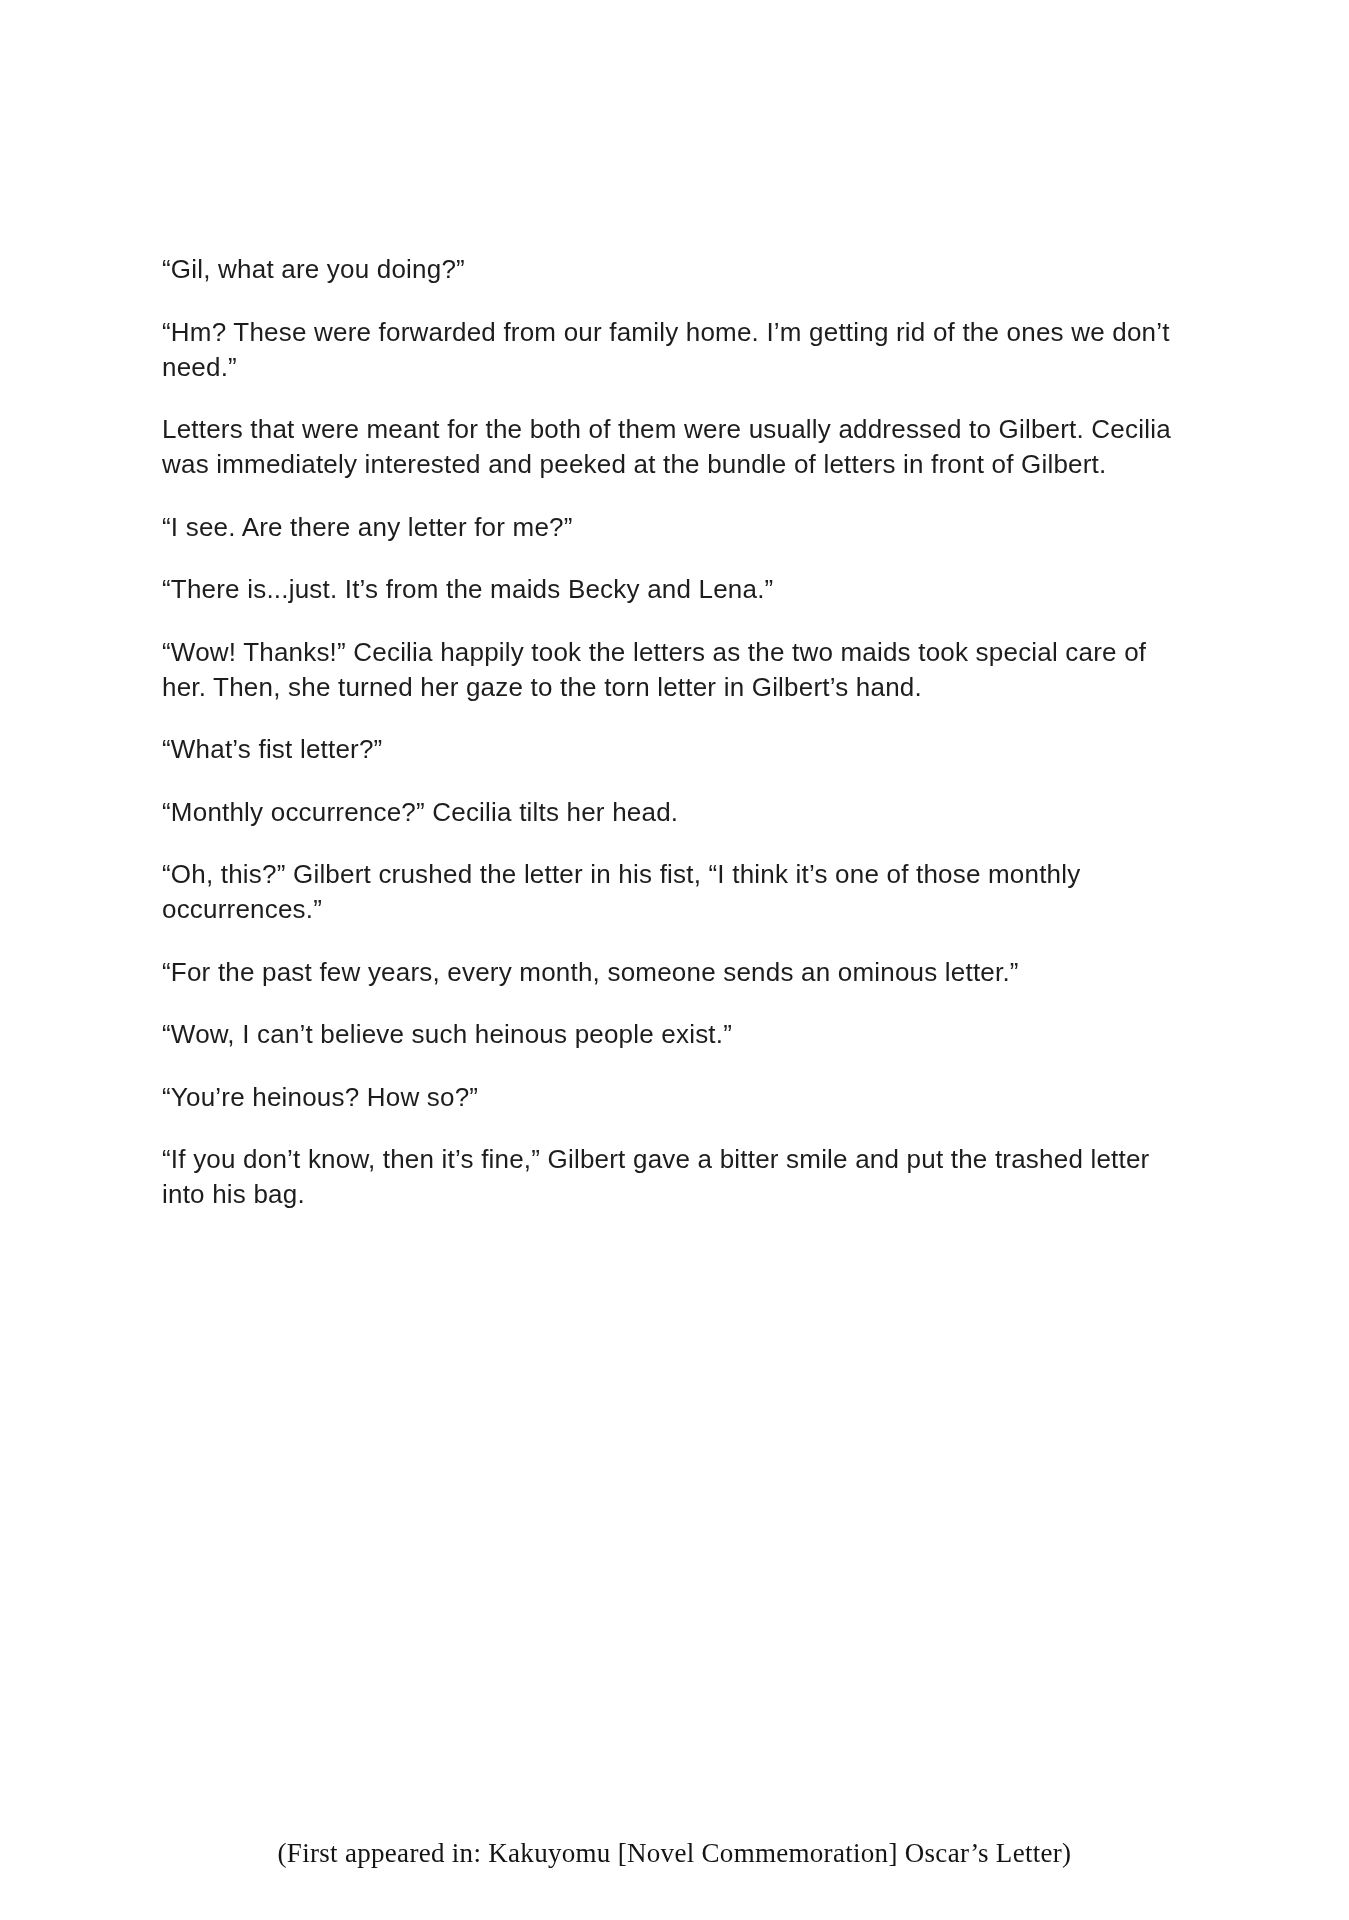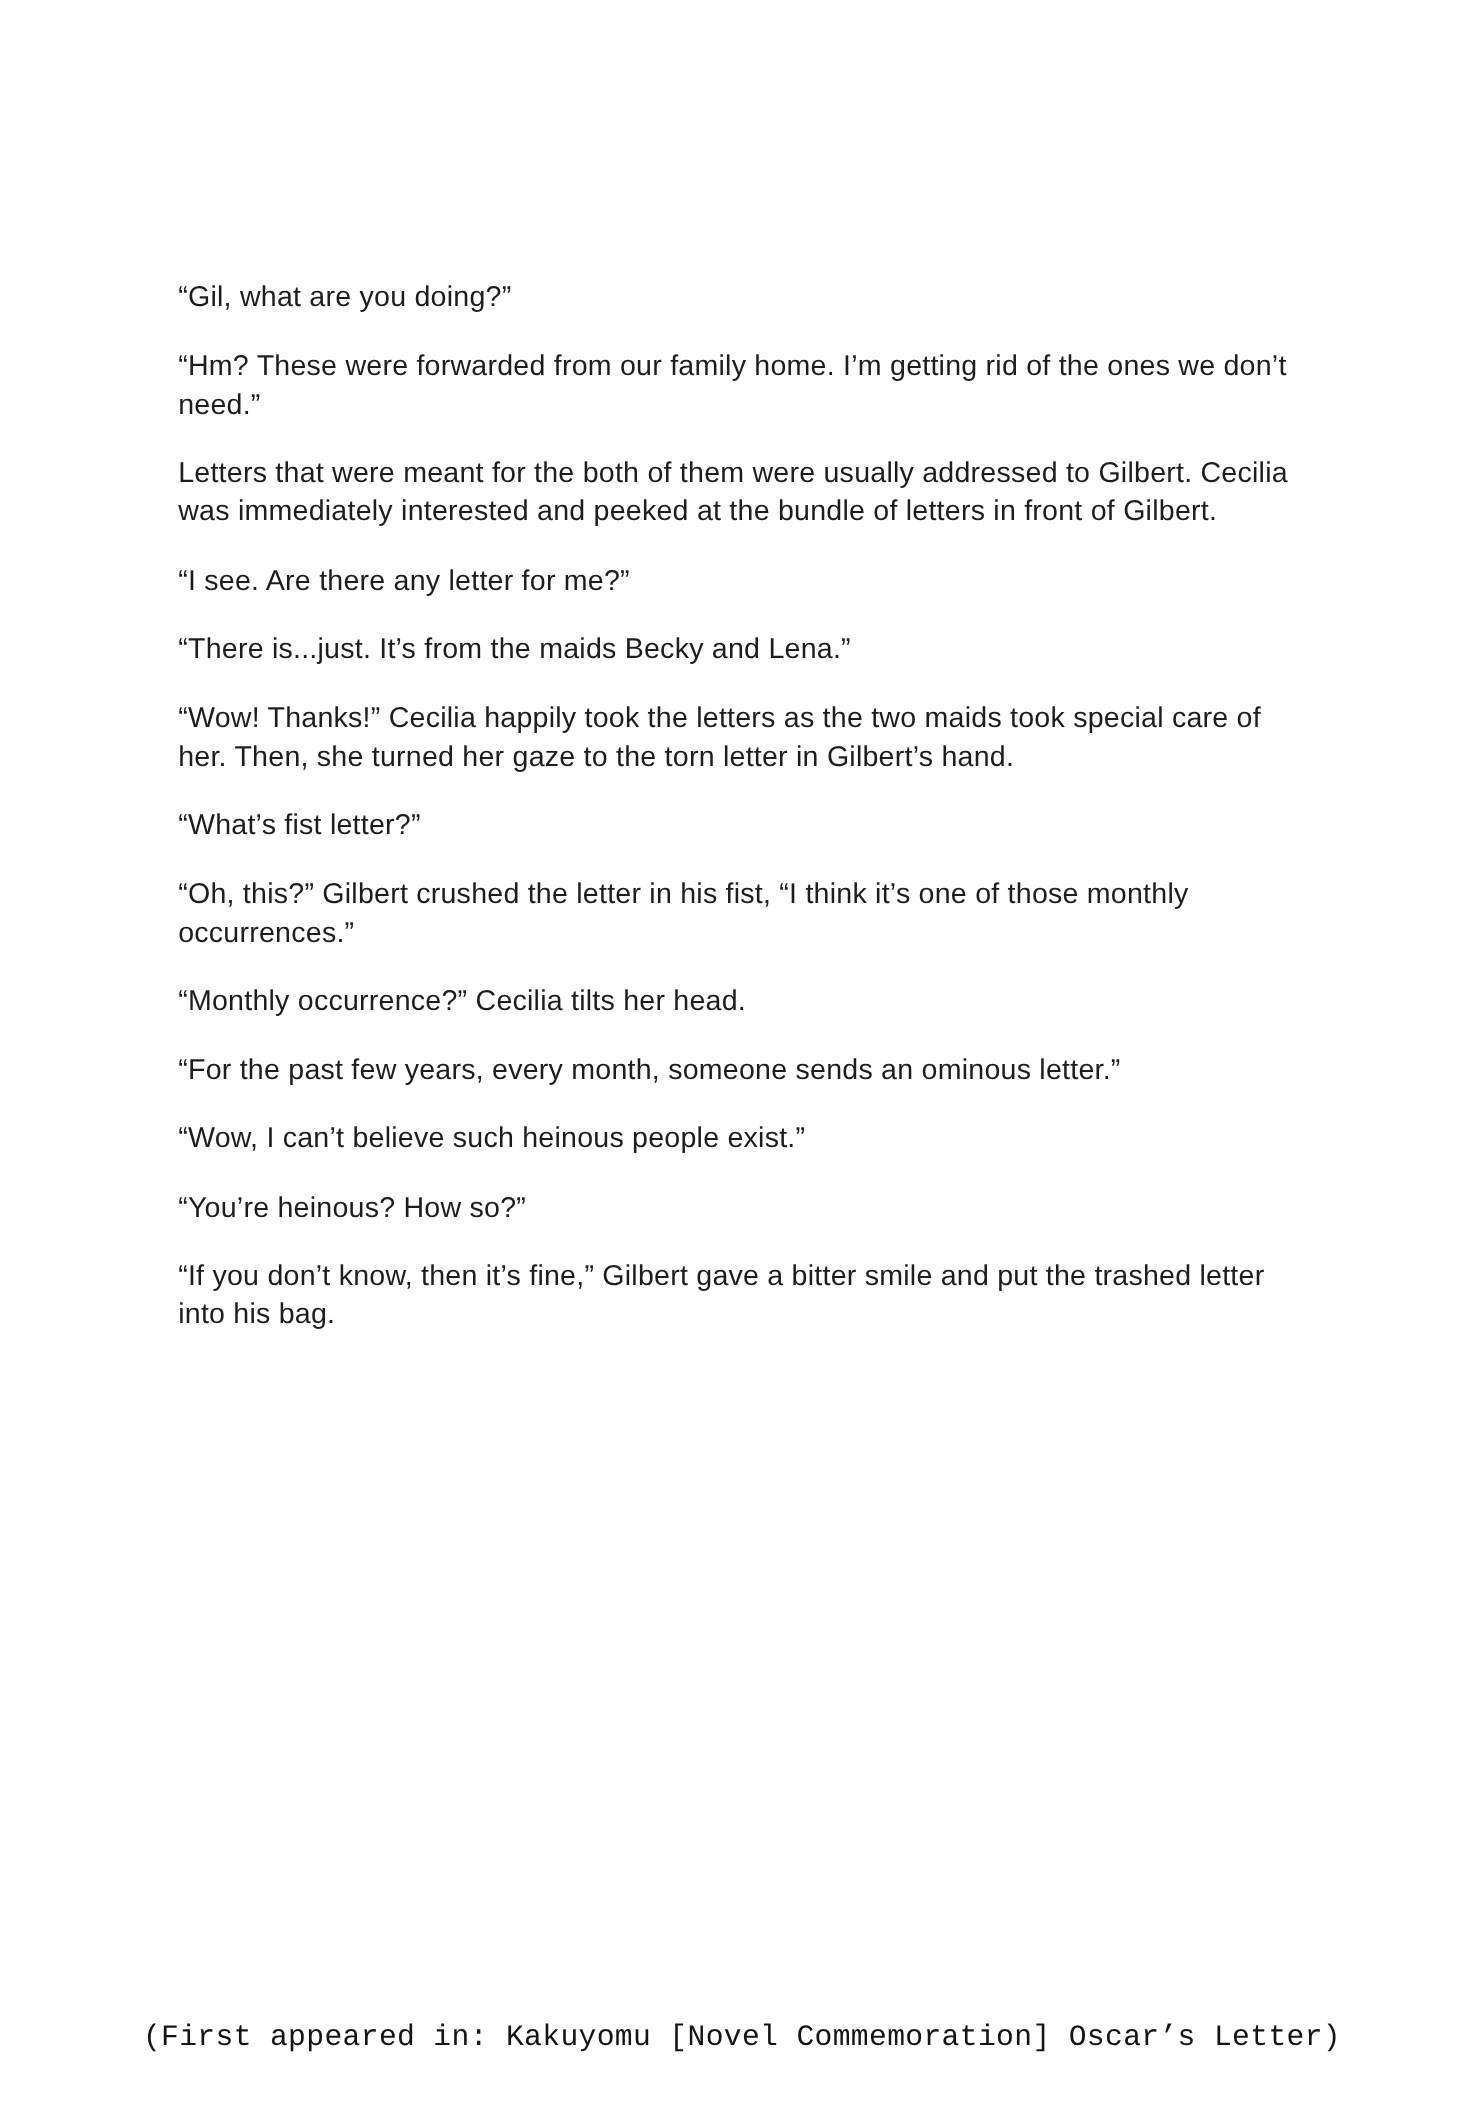--- a/index.html
+++ b/index.html
@@ -29,39 +29,39 @@
   .content p {
     margin: 0 0 27.5px 0;
     padding: 0;
   }
   .attribution {
     position: absolute;
     top: 1806px;
     left: 0;
     width: 100%;
     text-align: center;
-    font-family: Liberation Mono, monospace;
+    font-family: Liberation Serif, serif;
     font-size: 27px;
     color: #141414;
     letter-spacing: 0.3px;
   }
 </style>
 </head>
 <body>
 
 <div class="page">
   <div class="content">
     <p>“Gil, what are you doing?”</p>
     <p>“Hm? These were forwarded from our family home. I’m getting rid of the ones we don’t need.”</p>
     <p>Letters that were meant for the both of them were usually addressed to Gilbert. Cecilia was immediately interested and peeked at the bundle of letters in front of Gilbert.</p>
     <p>“I see. Are there any letter for me?”</p>
     <p>“There is...just. It’s from the maids Becky and Lena.”</p>
     <p>“Wow! Thanks!” Cecilia happily took the letters as the two maids took special care of her. Then, she turned her gaze to the torn letter in Gilbert’s hand.</p>
     <p>“What’s fist letter?”</p>
+    <p>“Monthly occurrence?” Cecilia tilts her head.</p>
     <p>“Oh, this?” Gilbert crushed the letter in his fist, “I think it’s one of those monthly occurrences.”</p>
-    <p>“Monthly occurrence?” Cecilia tilts her head.</p>
     <p>“For the past few years, every month, someone sends an ominous letter.”</p>
     <p>“Wow, I can’t believe such heinous people exist.”</p>
     <p>“You’re heinous? How so?”</p>
     <p>“If you don’t know, then it’s fine,” Gilbert gave a bitter smile and put the trashed letter into his bag.</p>
   </div>
   <div class="attribution">(First appeared in: Kakuyomu [Novel Commemoration] Oscar’s Letter)</div>
 </div>
 
 </body></html>

